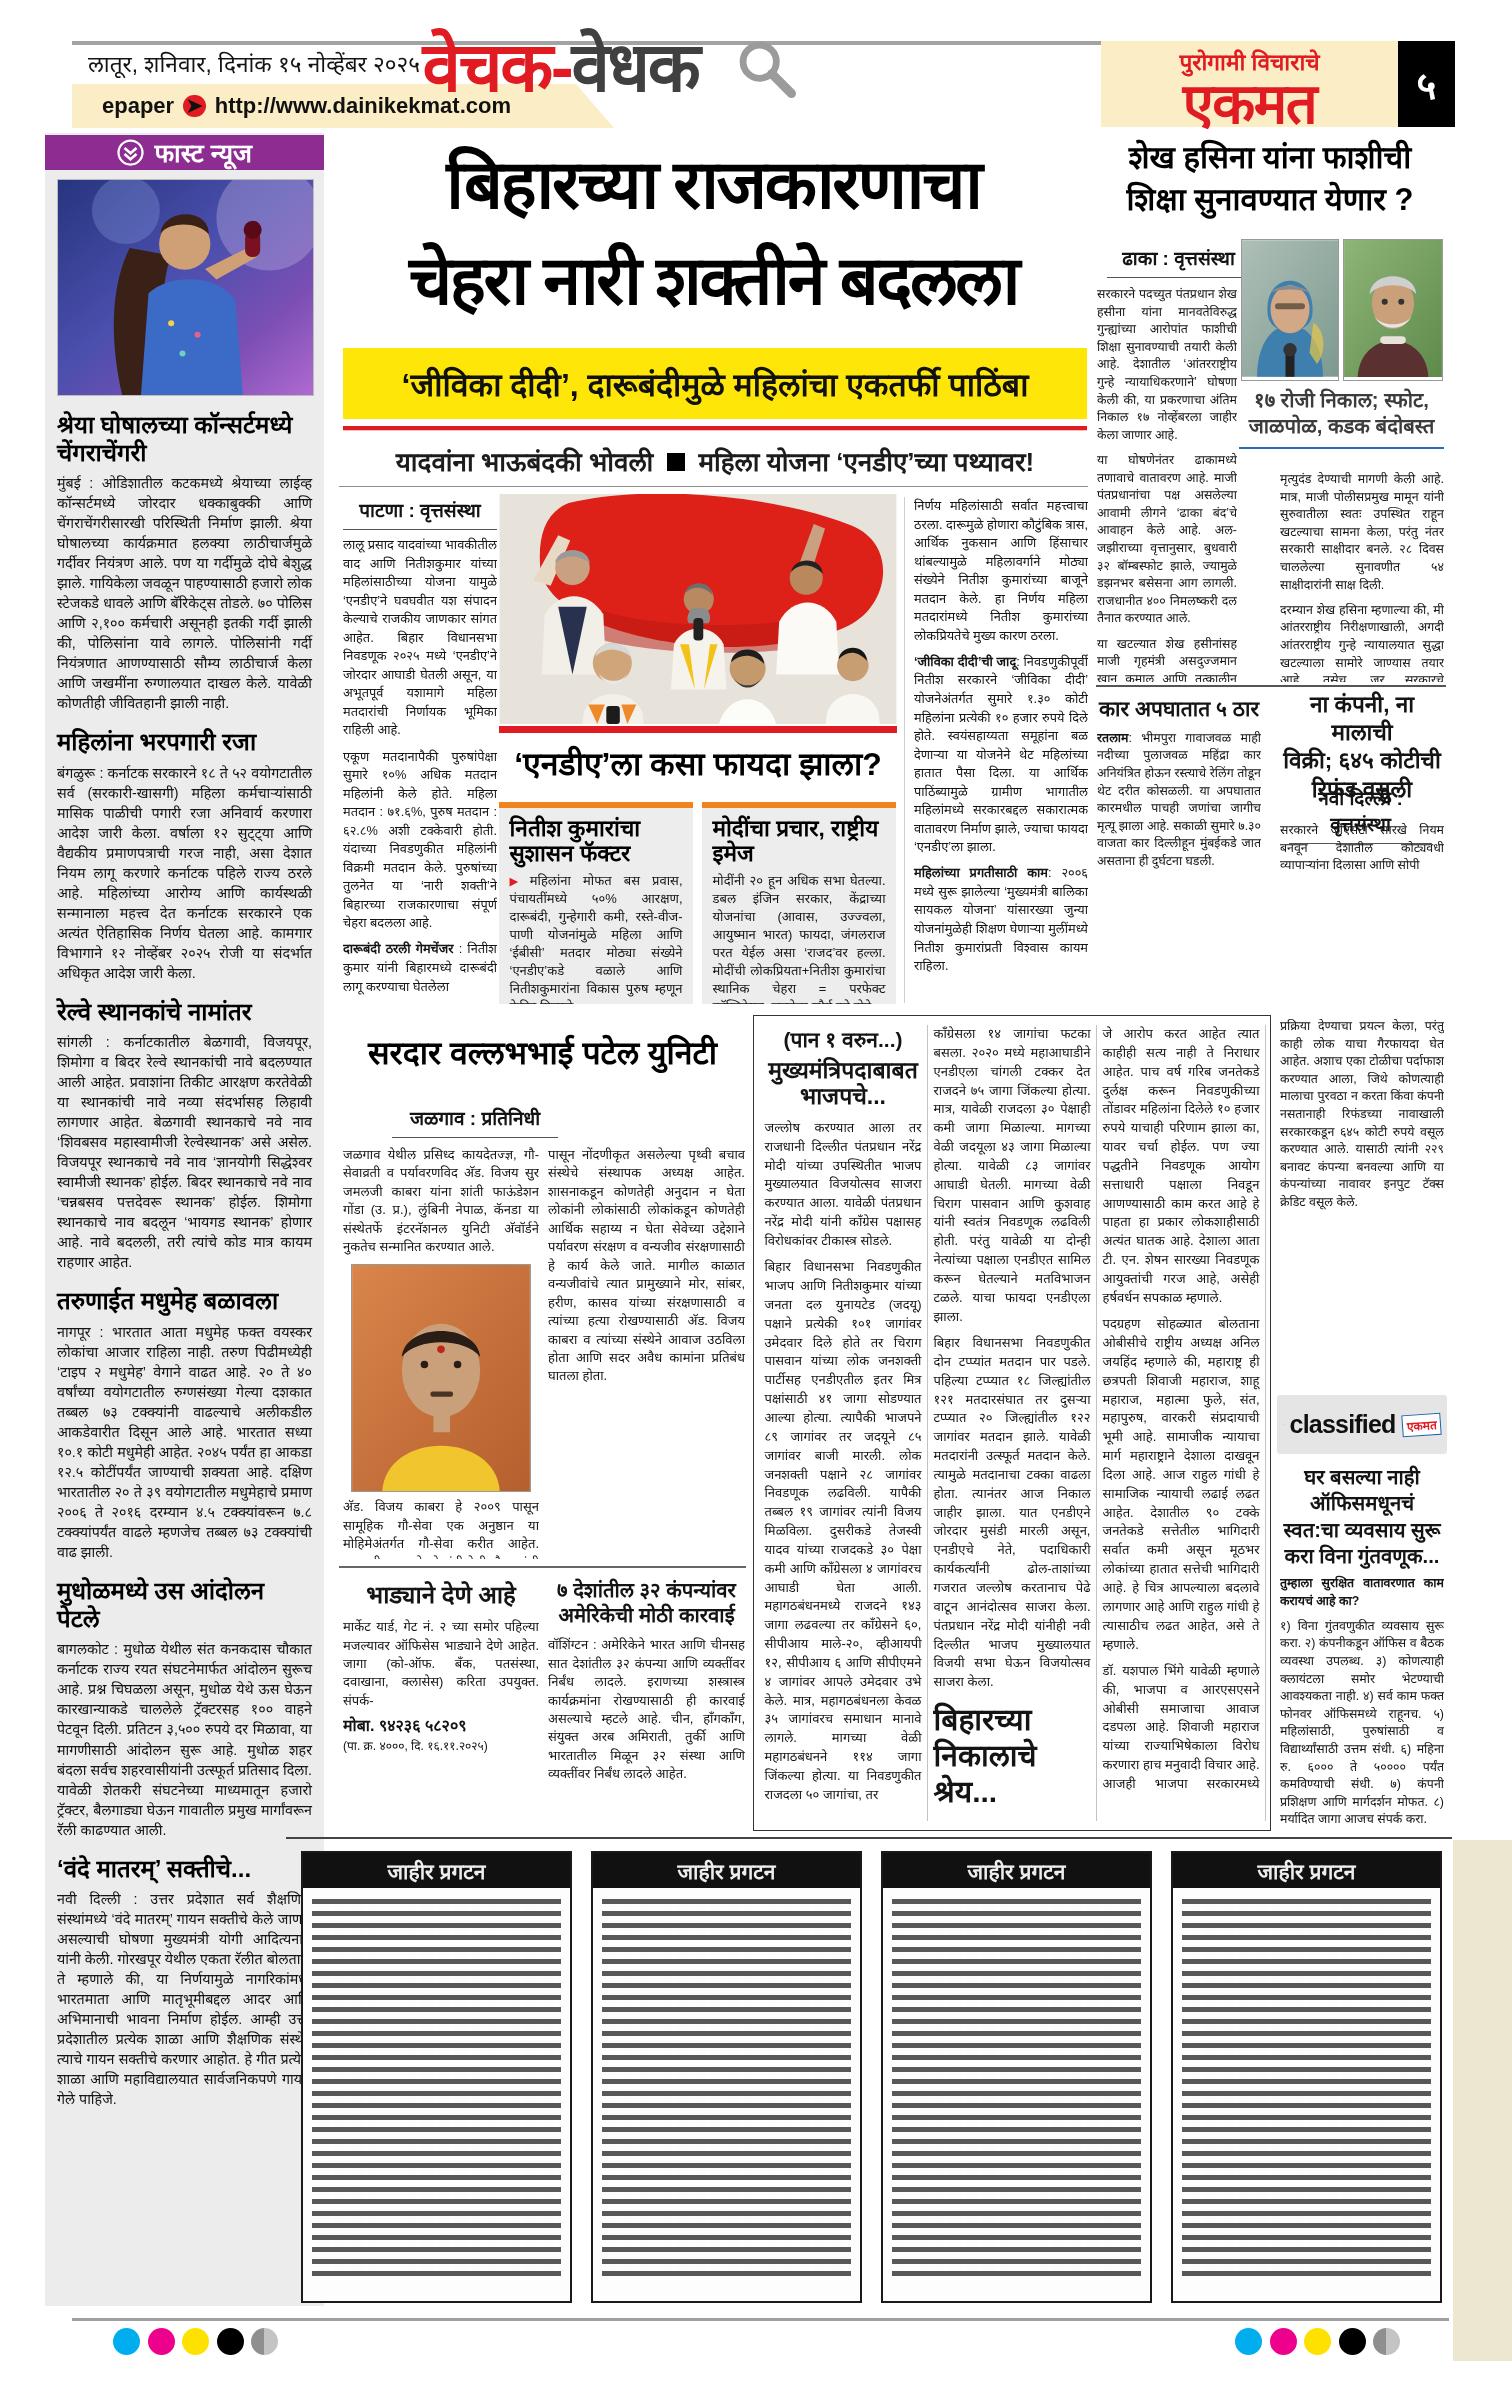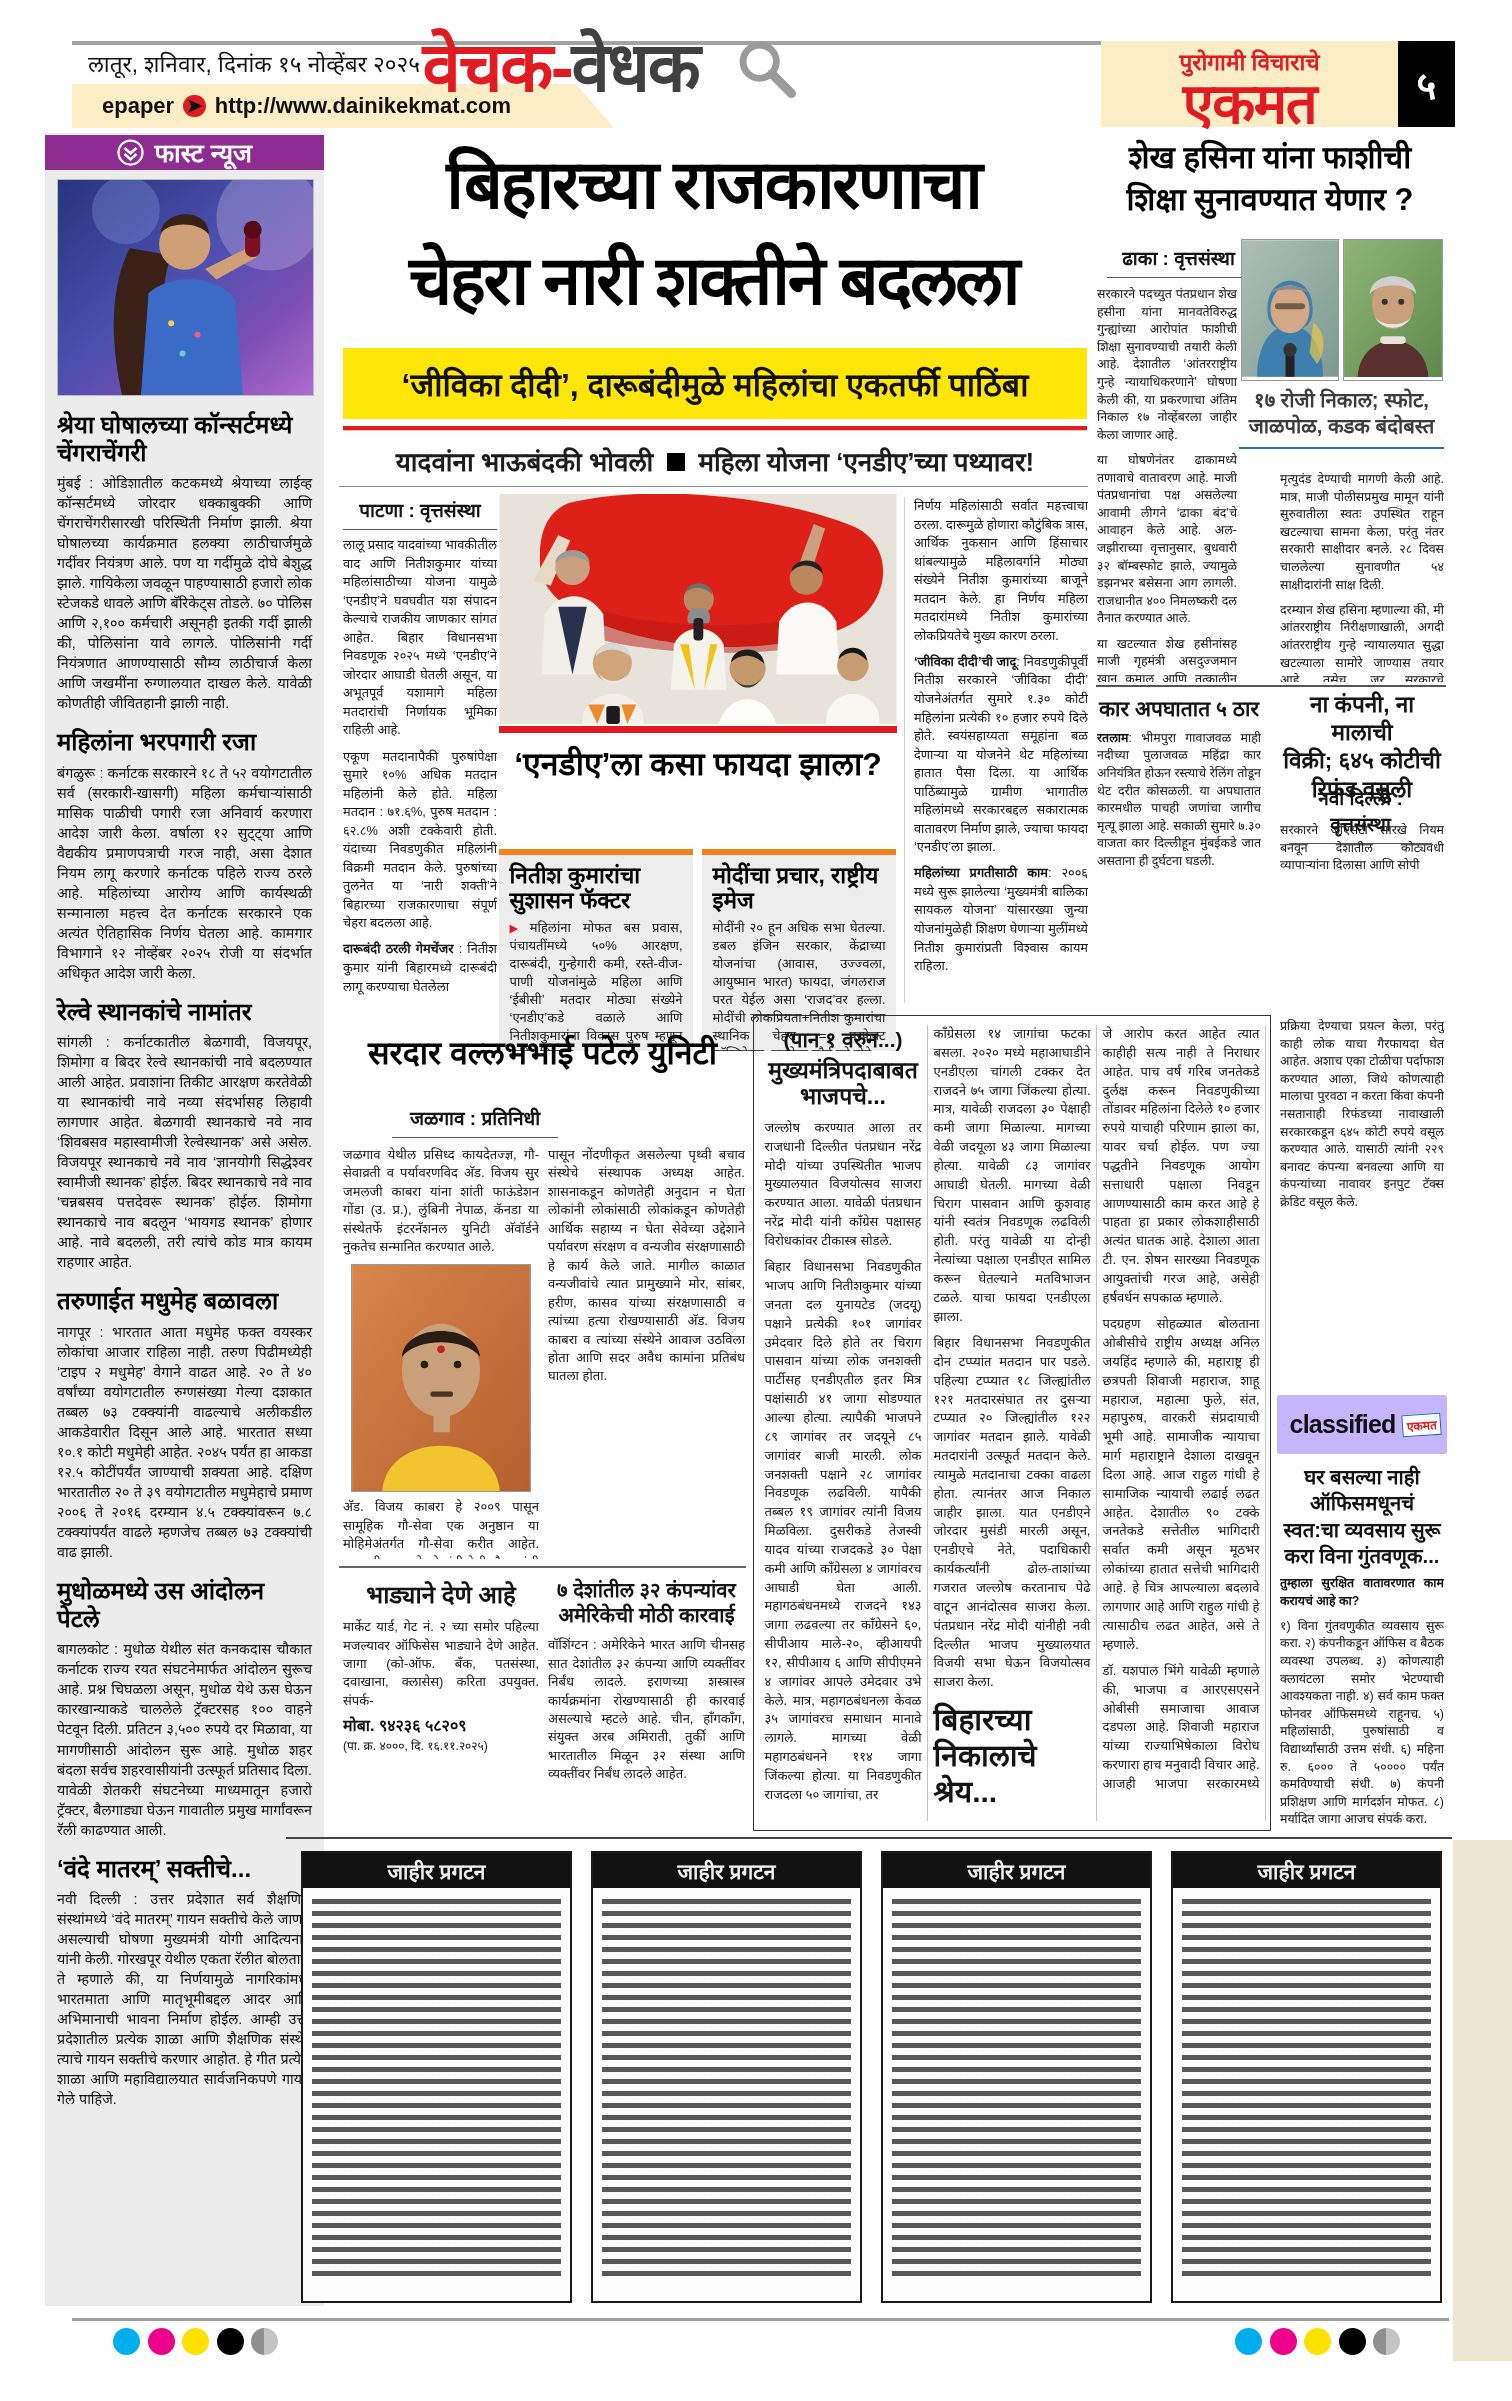--- a/index.html
+++ b/index.html
@@ -37,21 +37,21 @@
   .redline{left:343px;top:426px;width:744px;height:3.8px;background:#e01b22;border-bottom:1.5px solid #f6bdbd;}
   .deck{left:343px;top:443px;width:744px;text-align:center;font-size:26px;font-weight:800;color:#1c1c1c;white-space:nowrap;}
   .deck .sq{display:inline-block;width:18px;height:18px;background:#000;margin:0 13.6px 0 13.6px;}
   .mrule{left:339px;top:486px;width:749px;height:0.8px;background:#8d8d8d;}
   .byline{font-weight:bold;font-size:19px;border-bottom:1.5px solid #555;padding-bottom:6px;}
   .lead-byline{left:343px;top:497px;width:154px;text-align:center;}
   .lead-c1{left:343px;top:536px;width:154px;height:470px;font-size:12.8px;line-height:1.45;}
   .lead-photo{left:499px;top:494px;width:398px;height:230px;}
   .photo-strip{left:499px;top:726px;width:398px;height:6.8px;background:#e01b22;}
   .nda-q{left:499px;top:741px;width:398px;text-align:center;font-size:32px;font-weight:900;color:#000;white-space:nowrap;}
-  .gbox{top:849px;width:194px;height:202px;background:#ededed;border-top:6px solid #f0831e;box-sizing:border-box;padding:7.5px 10.5px;overflow:hidden;}
+  .gbox{top:802px;width:194px;height:202px;background:#ededed;border-top:6px solid #f0831e;box-sizing:border-box;padding:7.5px 10.5px;overflow:hidden;}
   .gbox .bt{font-size:22.6px;line-height:1.12;font-weight:900;color:#000;margin-bottom:6px;}
   .gbox .bb{font-size:13px;line-height:1.38;}
   .tri{color:#e01b22;font-size:11.3px;margin-right:3px;}
   .lead-c3{left:904px;top:497px;width:184px;height:506px;font-size:12.8px;line-height:1.45;border-left:0.8px solid #cfcfcf;padding-left:9px;box-sizing:border-box;}
   p.np{margin:0 0 7.5px 0;}
   
   .kab-hl{left:339px;top:1018px;width:407px;text-align:center;font-size:32px;line-height:1.18;font-weight:900;color:#000;margin-top:17px;}
   .kab-byline{left:392px;top:1105px;width:166px;text-align:center;}
   .kab-c1{left:343px;top:1146px;width:196px;height:413px;font-size:13px;line-height:1.42;}
   .kab-photo{width:178px;height:226px;margin:6px auto;display:block;border:0.8px solid #999;}
@@ -78,21 +78,21 @@
   .has-cap{left:1239px;top:387px;width:205px;text-align:center;font-size:20.3px;line-height:1.3;font-weight:800;color:#3c3c3c;
            border-bottom:2.3px solid #2a6db5;padding-bottom:7.5px;white-space:nowrap;}
   .sec-rule{height:1.5px;background:#555;}
   .car{left:1097px;top:694px;width:164px;height:319px;font-size:12.4px;line-height:1.42;}
   .car .t{font-size:21px;font-weight:900;text-align:center;margin-bottom:6px;}
   .refund-hl{left:1279px;top:691px;width:166px;text-align:center;font-size:22.6px;line-height:1.25;font-weight:900;}
   .refund-byl{left:1289px;top:785px;width:143px;text-align:center;}
   .refund-b1{left:1280px;top:822px;width:164px;height:190px;font-size:12.4px;line-height:1.42;}
   .refund-b2{left:1280px;top:1018px;width:164px;height:372px;font-size:12.4px;line-height:1.42;}
   
-  .cls-banner{left:1277px;top:1395px;width:170px;height:59px;background:#c4b5fd;display:flex;align-items:center;gap:6px;padding:0 6px;box-sizing:border-box;border-radius:3px;}
+  .cls-banner{left:1277px;top:1395px;width:170px;height:59px;background:#e5e5e5;display:flex;align-items:center;gap:6px;padding:0 6px;box-sizing:border-box;border-radius:3px;}
   .cls-word{font-size:25px;font-weight:900;color:#101010;letter-spacing:-0.8px;}
   .cls-chip{background:#fff;border:1.5px solid #1b5fa8;color:#e01b22;font-weight:900;font-size:12px;padding:1.5px 3.8px;transform:rotate(-4deg);}
   .cls-hl{left:1280px;top:1464px;width:164px;text-align:center;font-size:20.3px;line-height:1.3;font-weight:900;}
   .cls-body{left:1280px;top:1575px;width:164px;height:249px;font-size:12.4px;line-height:1.42;}
   
   .bot-rule{left:286px;top:1837px;width:1166px;height:1.5px;background:#444;}
   .notice{top:1851px;width:271px;height:452px;border:2.3px solid #1a1a1a;box-sizing:border-box;background:#fdfdfd;}
   .notice .nh{height:35px;background:#111;color:#eee;display:flex;align-items:center;justify-content:center;
               font-size:21px;font-weight:800;filter:blur(0.5px);}
   .fake{margin:10.5px 9px;height:384px;filter:blur(0.6px);opacity:.85;

